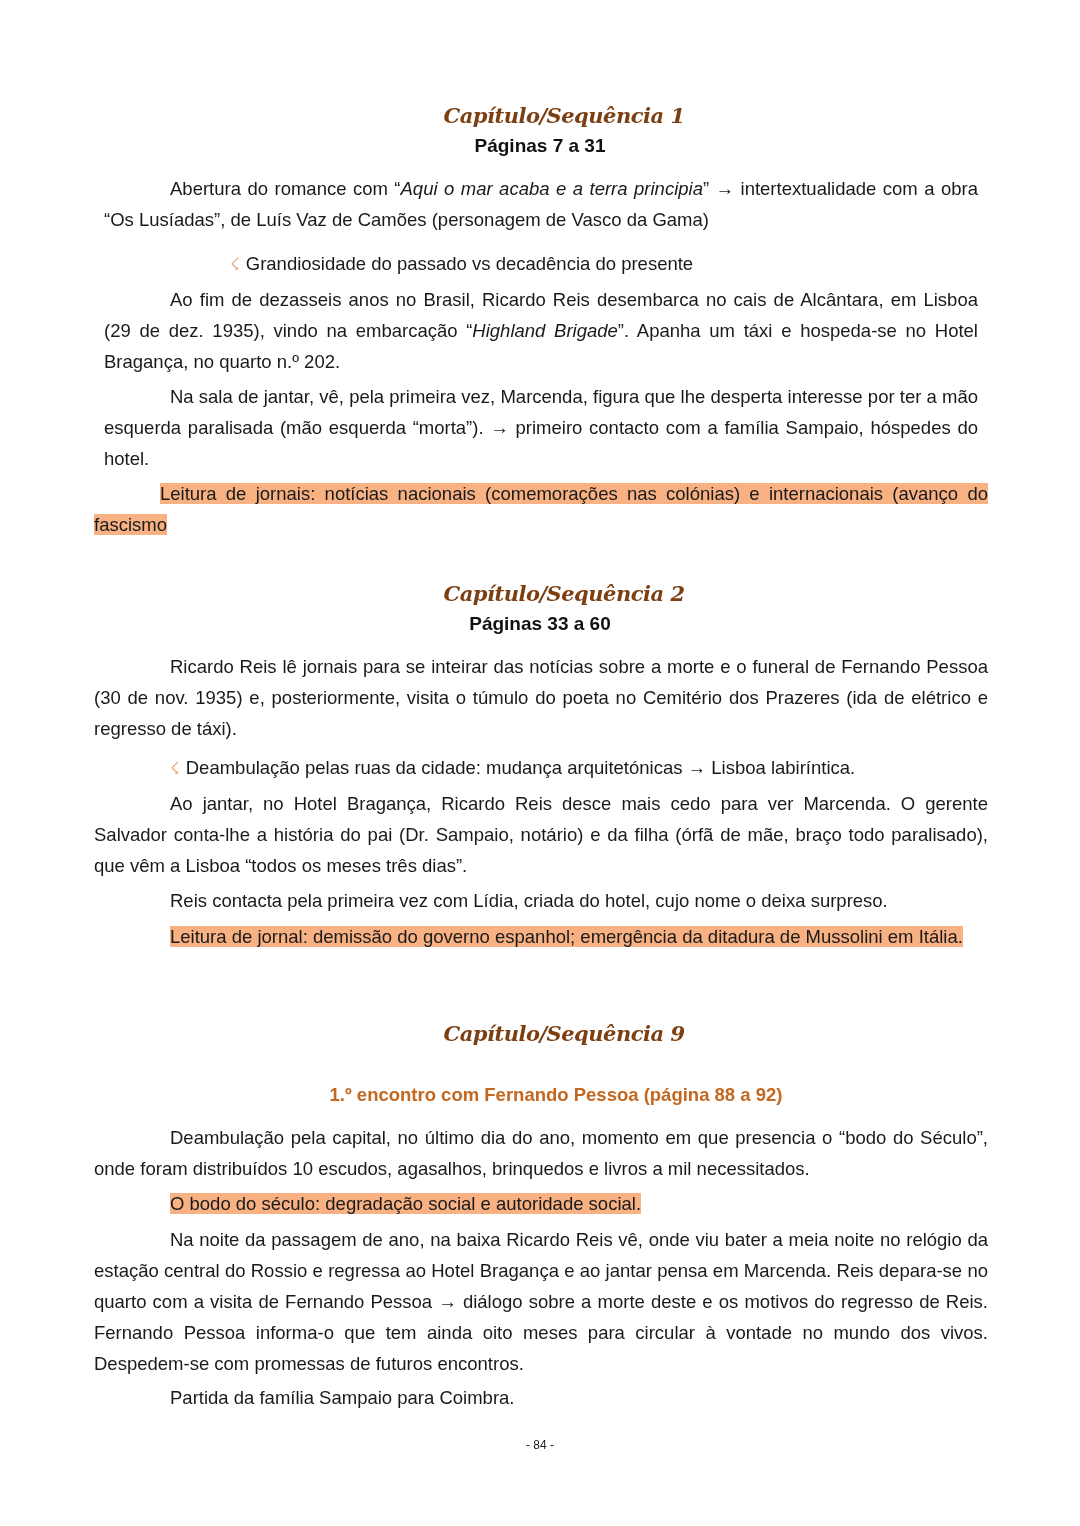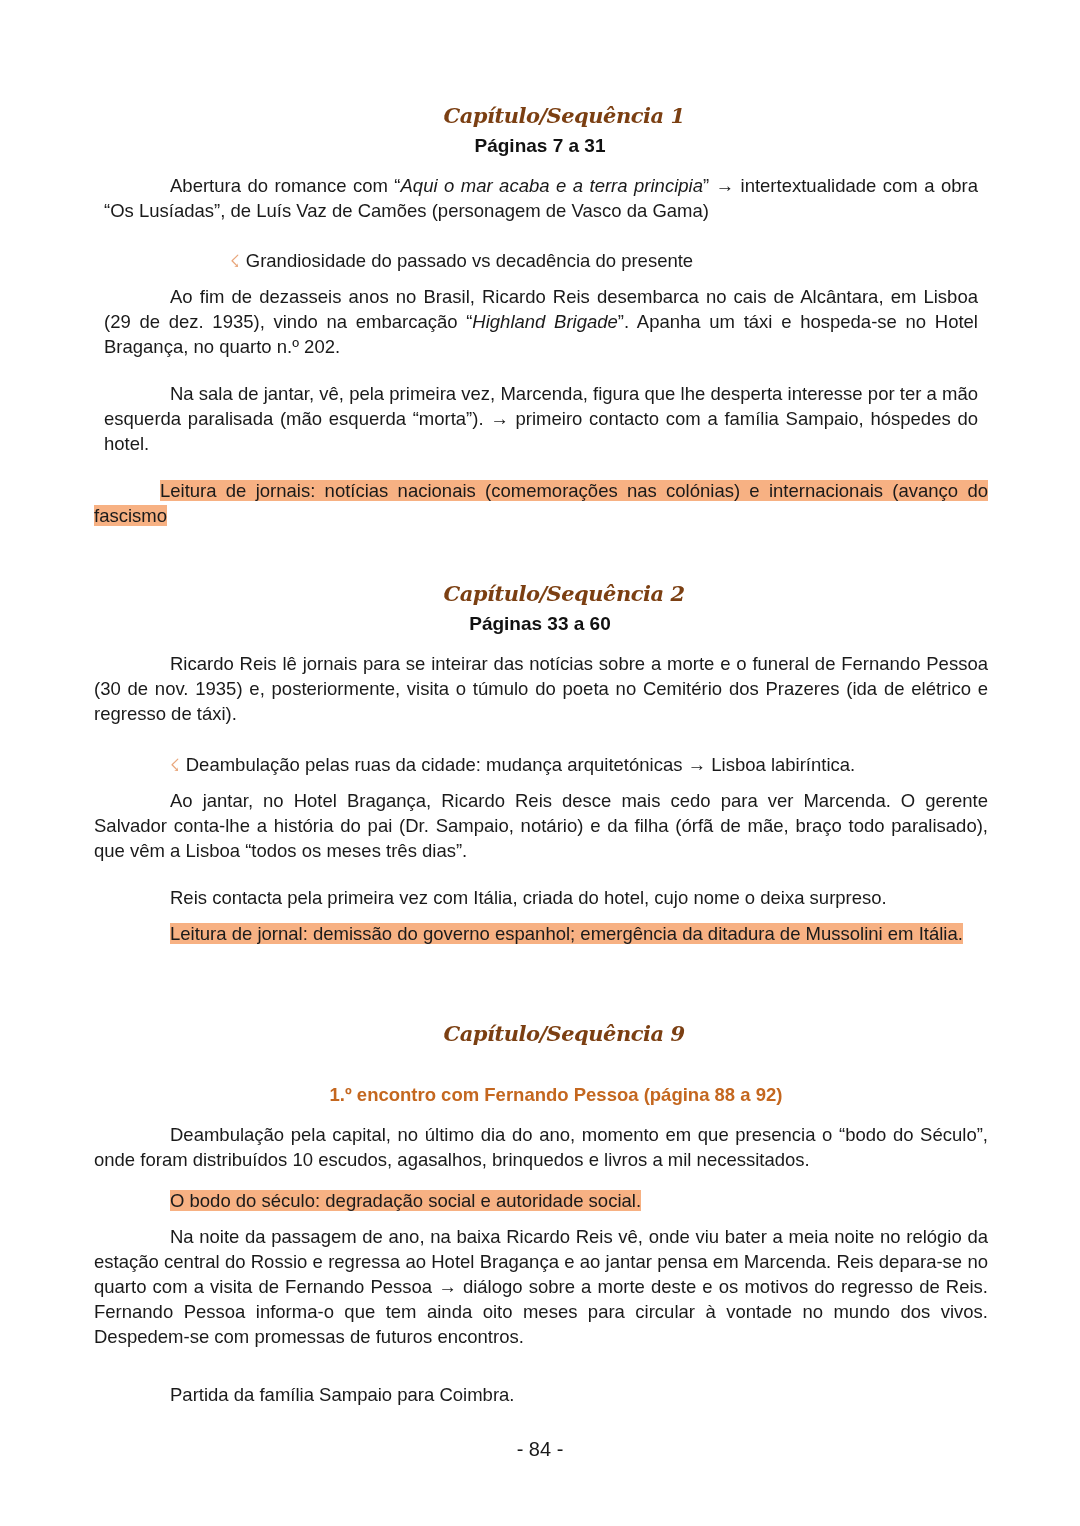--- a/index.html
+++ b/index.html
@@ -6,25 +6,25 @@
   body { width: 1080px; height: 1526px; position: relative; overflow: hidden;
          font-family: "Liberation Sans", "DejaVu Sans", sans-serif; color: #1a1a1a; }
   .page { position: absolute; left: 0; top: 0; width: 1080px; height: 1526px; }
   .chap-title { position: absolute; left: 0; width: 1080px; text-align: center;
     font-family: "DejaVu Serif", serif; font-style: italic; font-weight: bold;
     font-size: 21px; color: #7b3f12; letter-spacing: -0.5px; padding-left: 24px; }
   .pages { position: absolute; left: 0; width: 1080px; text-align: center;
     font-weight: bold; font-size: 19px; color: #111; }
   .encounter { position: absolute; left: 0; width: 1080px; text-align: center;
     font-weight: bold; font-size: 18.5px; color: #c4671f; padding-left: 16px; }
-  .para { position: absolute; font-size: 18.5px; line-height: 25px; text-align: justify; }
+  .para { position: absolute; font-size: 18.5px; line-height: 31px; text-align: justify; }
   .para .ind { display: inline-block; width: 66px; }
   .hl { background: #f7b183; }
   .bullet { color: #e9a77c; font-size: 17px; margin-right: 6px; }
-  .footer { position: absolute; left: 0; width: 1080px; top: 1438px; text-align: center; font-size: 20px; }
+  .footer { position: absolute; left: 0; width: 1080px; top: 1438px; text-align: center; font-size: 12px; }
   em { font-style: italic; }
 </style>
 </head>
 <body>
 
 <div class="page">
 
   <div class="chap-title" style="top:103px">Capítulo/Sequência 1</div>
   <div class="pages" style="top:135px">Páginas 7 a 31</div>
 
@@ -57,21 +57,21 @@
 
   <div class="para" style="left:170px; width:800px; top:752px">
     <span class="bullet">☇</span><span>Deambulação pelas ruas da cidade: mudança arquitetónicas → Lisboa labiríntica.</span>
   </div>
 
   <div class="para" style="left:94px; width:894px; top:788px">
     <span class="ind" style="width:76px"></span><span>Ao jantar, no Hotel Bragança, Ricardo Reis desce mais cedo para ver Marcenda. O gerente Salvador conta-lhe a história do pai (Dr. Sampaio, notário) e da filha (órfã de mãe, braço todo paralisado), que vêm a Lisboa “todos os meses três dias”.</span>
   </div>
 
   <div class="para" style="left:170px; width:818px; top:885px">
-    <span>Reis contacta pela primeira vez com Itália, criada do hotel, cujo nome o deixa surpreso.</span>
+    <span>Reis contacta pela primeira vez com Lídia, criada do hotel, cujo nome o deixa surpreso.</span>
   </div>
 
   <div class="para" style="left:94px; width:894px; top:921px">
     <span class="ind" style="width:76px"></span><span class="hl">Leitura de jornal: demissão do governo espanhol; emergência da ditadura de Mussolini em Itália.</span>
   </div>
 
   <div class="chap-title" style="top:1021px">Capítulo/Sequência 9</div>
   <div class="encounter" style="top:1084px">1.º encontro com Fernando Pessoa (página 88 a 92)</div>
 
   <div class="para" style="left:94px; width:894px; top:1122px">

